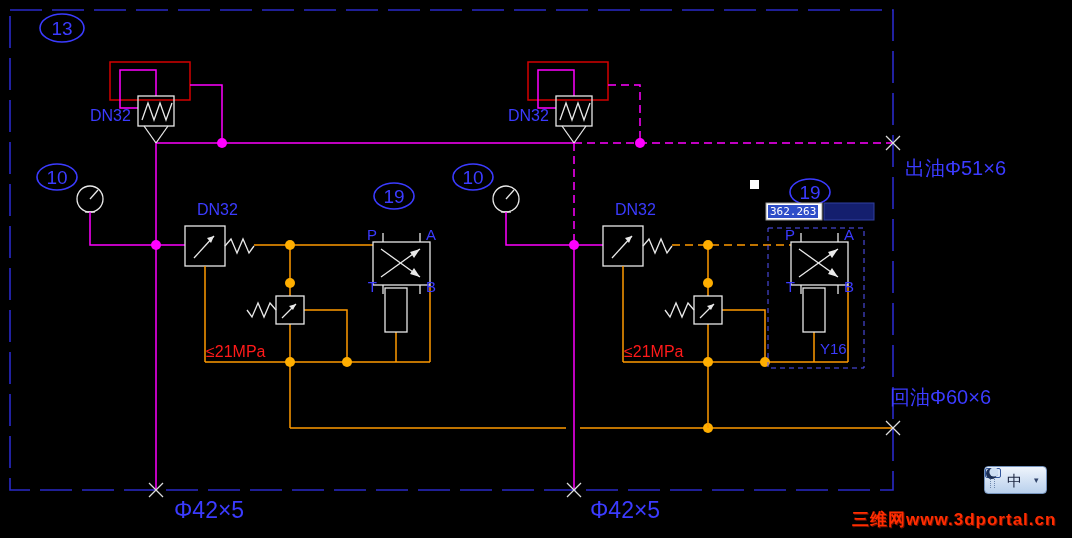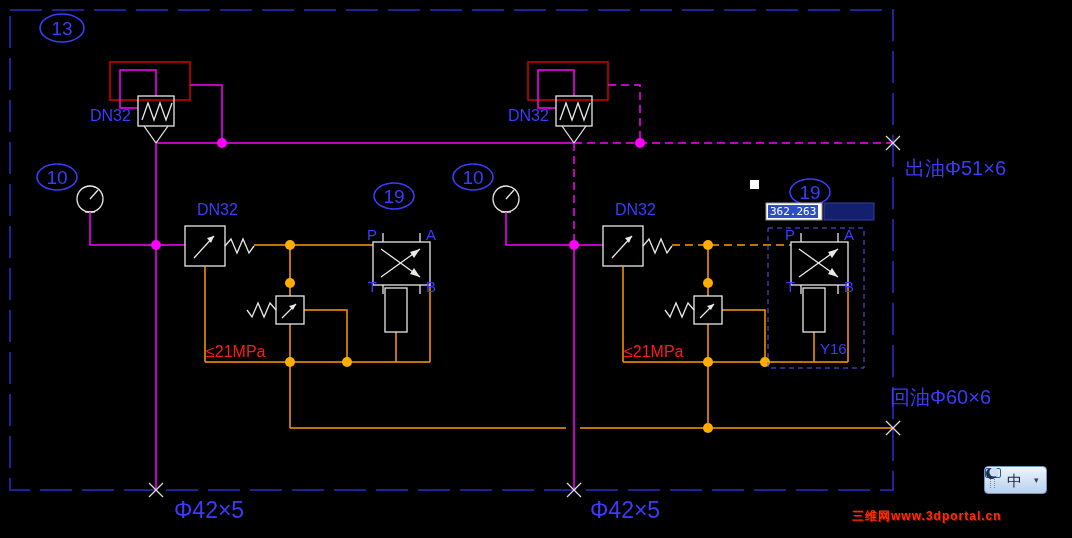--- a/index.html
+++ b/index.html
@@ -37,21 +37,21 @@
     align-items:center;gap:6px;padding:0 7px 0 5px;border:1px solid #7593bc;
     border-radius:4px;background:linear-gradient(#eef4fc,#b9d0ec);
     box-shadow:0 1px 2px rgba(0,0,0,.6);}
   .langbar .grip{width:3px;height:16px;border-left:1px dotted #6d87ad;
     border-right:1px dotted #6d87ad;}
   .langbar .ime{font-size:15px;color:#17213c;line-height:1;cursor:default;}
   .langbar .chev{font-size:9px;color:#31446b;}
 
   
   .watermark{position:absolute;left:852px;top:508px;color:#ff2d00;
-    font-size:12px;font-weight:bold;letter-spacing:1px;
+    font-size:17px;font-weight:bold;letter-spacing:1px;
     text-shadow:1px 1px 0 #701000;white-space:nowrap;}
 </style>
 </head>
 <body>
 
 <svg width="1072" height="538" viewBox="0 0 1072 538">
 
   <g>
     <rect class="brd" x="10" y="10" width="883" height="480"></rect>
   </g>

